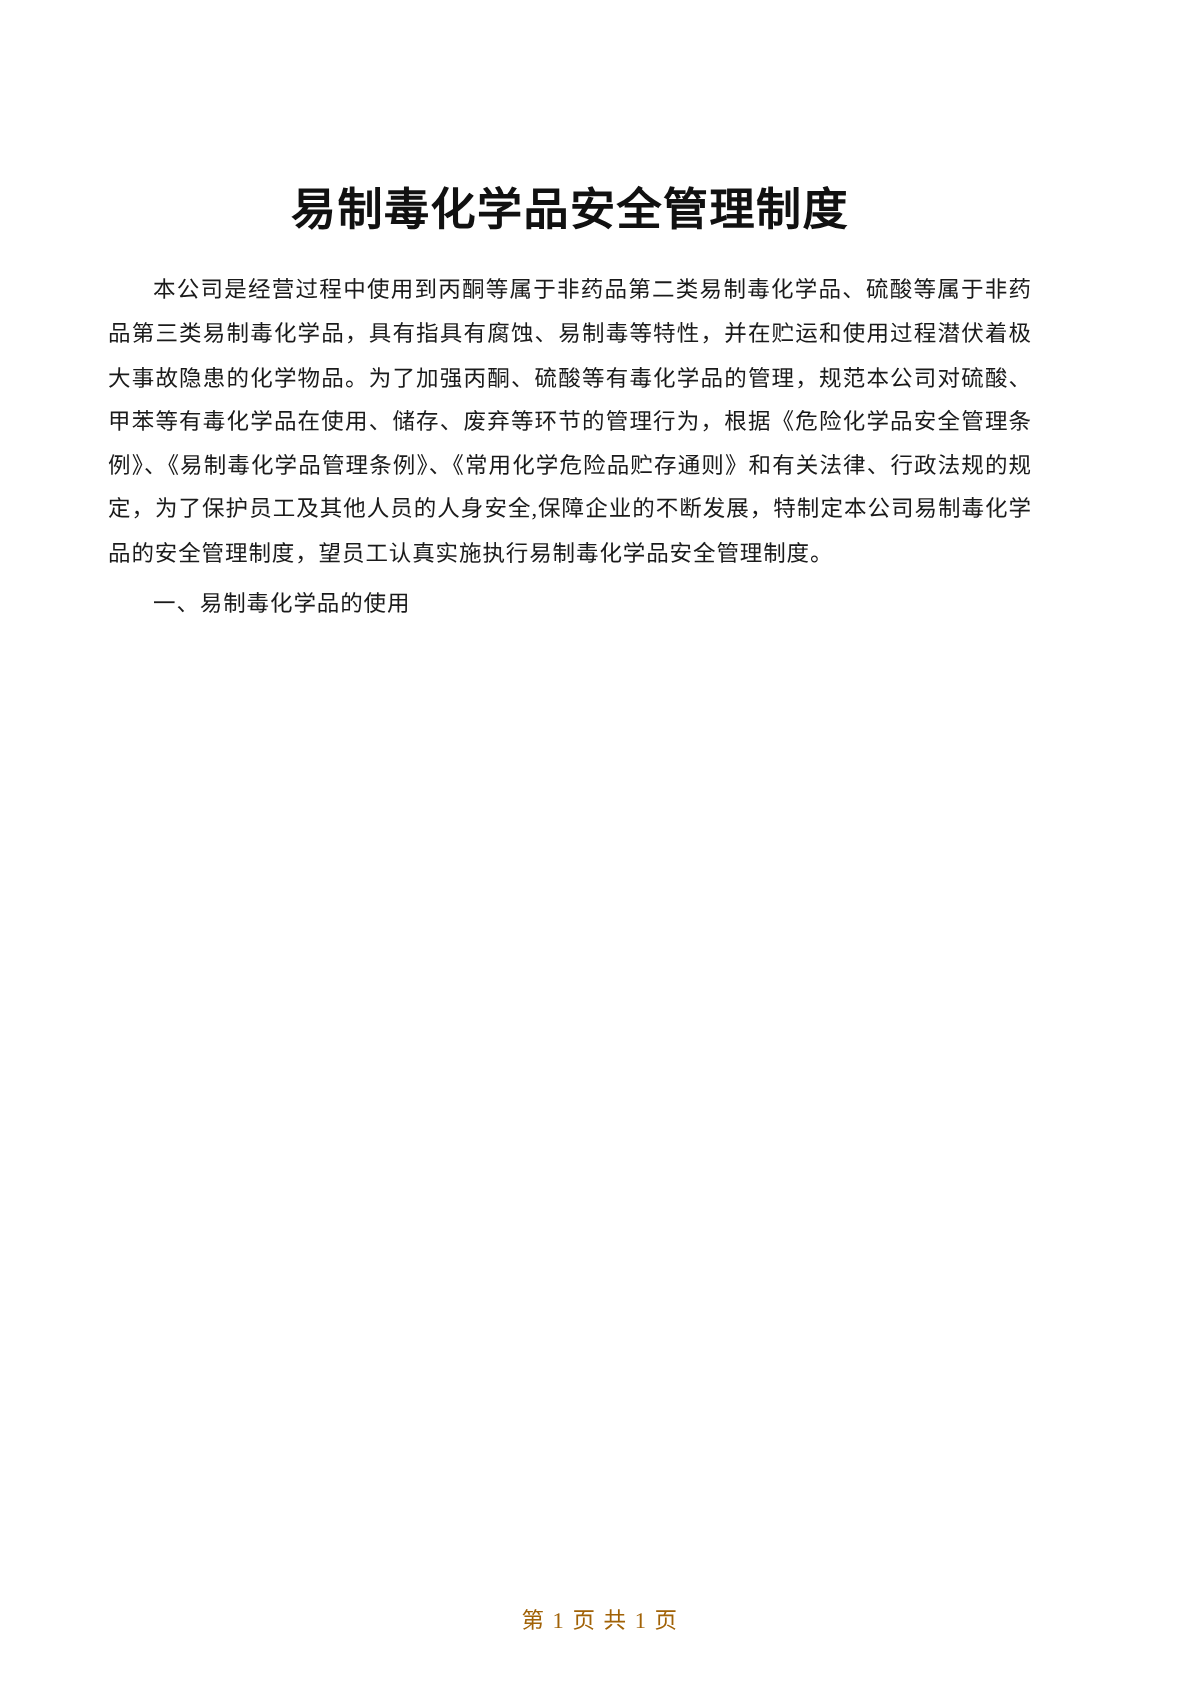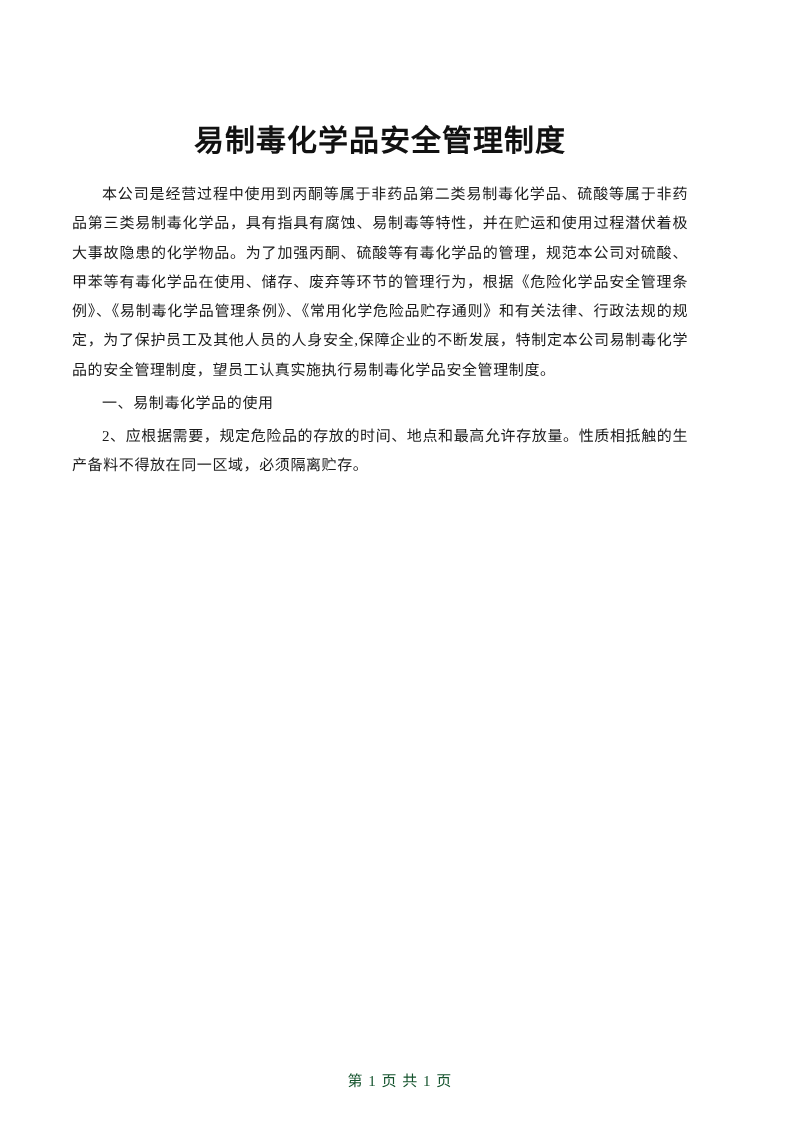--- a/index.html
+++ b/index.html
@@ -48,33 +48,32 @@
     text-indent: 2em;
   }
   .footer {
     position: absolute;
     left: 0;
     right: 0;
     bottom: 42px;
     text-align: center;
     font-size: 15px;
     letter-spacing: 1px;
-    color: #14532d;
+    color: #a16207;
   }
 </style>
 </head>
 <body>
 
 <div class="page">
 
   <h1 class="doc-title">易制毒化学品安全管理制度</h1>
 
   <p class="para body-block">本公司是经营过程中使用到丙酮等属于非药品第二类易制毒化学品、硫酸等属于非药品第三类易制毒化学品，具有指具有腐蚀、易制毒等特性，并在贮运和使用过程潜伏着极大事故隐患的化学物品。为了加强丙酮、硫酸等有毒化学品的管理，规范本公司对硫酸、甲苯等有毒化学品在使用、储存、废弃等环节的管理行为，根据《危险化学品安全管理条例》、《易制毒化学品管理条例》、《常用化学危险品贮存通则》和有关法律、行政法规的规定，为了保护员工及其他人员的人身安全,保障企业的不断发展，特制定本公司易制毒化学品的安全管理制度，望员工认真实施执行易制毒化学品安全管理制度。</p>
 
   <p class="para item">一、易制毒化学品的使用</p>
 
 
-  <p class="para item">2、应根据需要，规定危险品的存放的时间、地点和最高允许存放量。性质相抵触的生产备料不得放在同一区域，必须隔离贮存。</p>
 
 
   <div class="footer">第 1 页  共 1 页</div>
 
 </div>
 
 </body></html>

